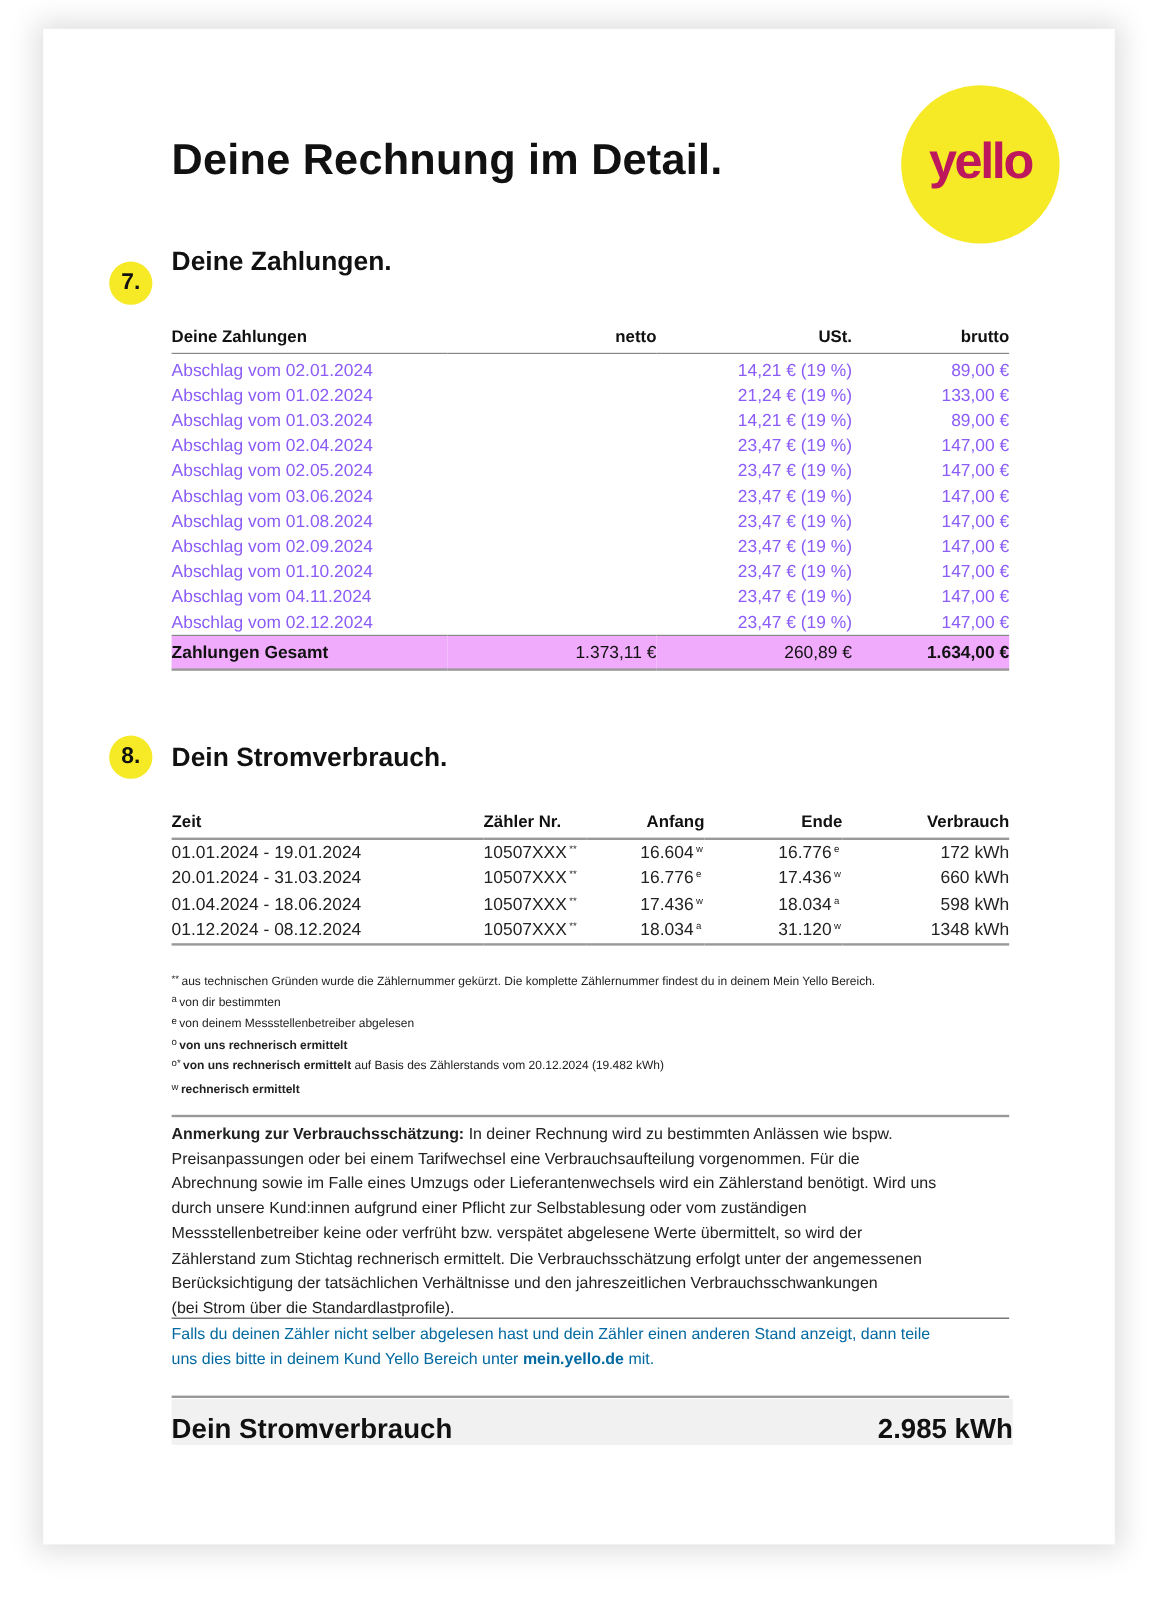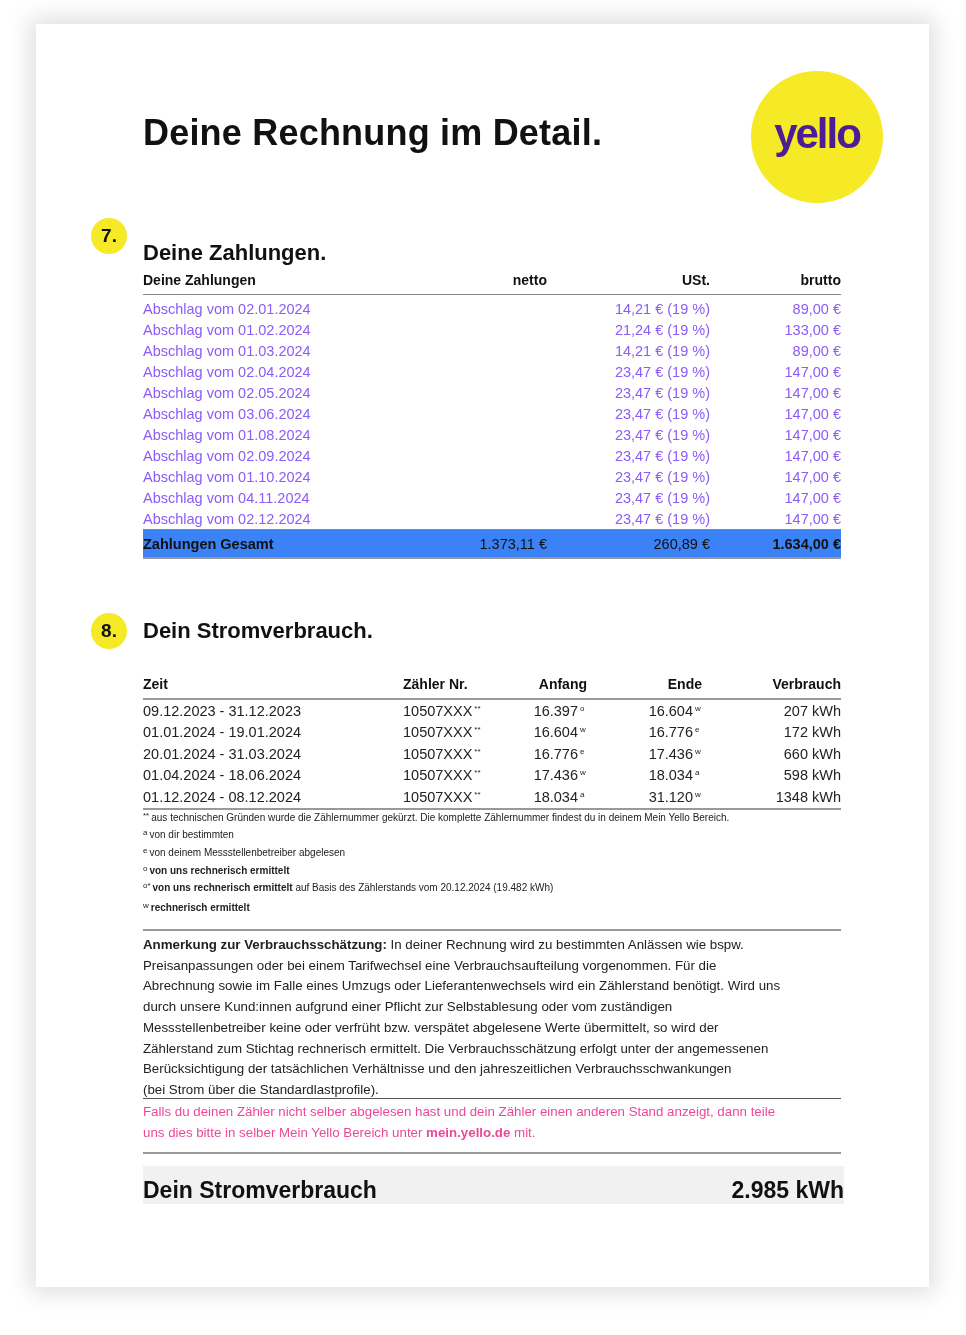--- a/index.html
+++ b/index.html
@@ -10,67 +10,67 @@
   .page {
     position: absolute; left: 36px; top: 24px; width: 893px; height: 1263px; background: #fff;
     box-shadow: 0 0 22px 6px rgba(0,0,0,0.13);
   }
   .abs { position: absolute; }
   .title { left: 107px; top: 88px; font-size: 36px; font-weight: bold; letter-spacing: 0.2px; white-space: nowrap; }
   .logo {
     left: 715px; top: 47px; width: 132px; height: 132px; border-radius: 50%; background: #f6e926;
     display: flex; align-items: center; justify-content: center;
   }
-  .logo span { font-size: 42px; font-weight: bold; letter-spacing: -2px; color: #4c1d95; margin-top: -6px; }
+  .logo span { font-size: 42px; font-weight: bold; letter-spacing: -2px; color: #be185d; margin-top: -6px; }
   .badge {
     width: 36px; height: 36px; border-radius: 50%; background: #f6e926; display: flex; align-items: center;
     justify-content: center; font-size: 19px; font-weight: bold; color: #111;
   }
   .h2 { font-size: 22px; font-weight: bold; white-space: nowrap; }
   table { border-collapse: collapse; position: absolute; table-layout: fixed; }
   td, th { padding: 0; white-space: nowrap; }
   .pay { left: 107px; top: 248px; width: 698px; font-size: 14.5px; }
   .pay th { font-weight: bold; font-size: 14px; height: 22px; vertical-align: top; border-bottom: 1.5px solid #888; }
   .pay td { height: 21px; color: #8b5cf6; }
   .pay .first td { padding-top: 3px; }
-  .pay tr.total td { background: #3b82f6; height: 27px; border-top: 1.5px solid #888; border-bottom: 2px solid #999; color: #111; }
+  .pay tr.total td { background: #f0abfc; height: 27px; border-top: 1.5px solid #888; border-bottom: 2px solid #999; color: #111; }
   .r { text-align: right; }
   .l { text-align: left; }
   .b { font-weight: bold; }
   .cons { left: 107px; top: 652px; width: 698px; font-size: 14.5px; }
   .cons th { font-weight: bold; font-size: 14px; height: 22px; vertical-align: top; border-bottom: 2px solid #999; }
   .cons td { height: 21.5px; color: #222; }
   .cons tr:last-child td { border-bottom: 2px solid #999; }
   .sup { font-size: 8px; vertical-align: 5px; margin-left: 2px; display: inline-block; width: 7px; text-align: left; }
   .foot { left: 107px; font-size: 10px; color: #222; white-space: nowrap; }
   .note {
     left: 107px; top: 905px; width: 698px; font-size: 13.3px; line-height: 20.7px; color: #222;
     border-top: 2px solid #999; padding-top: 4px;
   }
   .note2 {
-    left: 107px; top: 1074px; width: 698px; font-size: 13.3px; line-height: 21px; color: #ec4899;
-    border-top: 1.5px solid #555; border-bottom: 2px solid #999; padding: 2px 0 9px 0;
+    left: 107px; top: 1074px; width: 698px; font-size: 13.3px; line-height: 21px; color: #0369a1;
+    border-top: 1.5px solid #555; border-bottom: 2px solid #999; padding: 2px 0 20px 0;
   }
   .sumrow {
     left: 107px; top: 1142px; width: 701px; height: 38px; background: #f1f1f1; display: flex;
     justify-content: space-between; align-items: flex-end; font-size: 23px; font-weight: bold;
   }
 </style>
 </head>
 <body>
 
 <div class="page">
 
   <div class="abs title">Deine Rechnung im Detail.</div>
   <div class="abs logo">
     <span>yello</span>
   </div>
 
   <div class="abs badge" style="left:55px; top:194px;">7.</div>
-  <div class="abs h2" style="left:107px; top:216px;text-align:center;">Deine Zahlungen.</div>
+  <div class="abs h2" style="left:107px; top:181px;text-align:center;">Deine Zahlungen.</div>
 
   <table class="pay">
     <colgroup>
         <col style="width:230px">
         <col style="width:174px">
         <col style="width:163px">
         <col style="width:131px">
       </colgroup>
     <thead>
       <tr>
@@ -171,27 +171,20 @@
       <tr>
         <th class="l">Zeit</th>
         <th class="l">Zähler Nr.</th>
         <th class="r">Anfang</th>
         <th class="r">Ende</th>
         <th class="r">Verbrauch</th>
       </tr>
     </thead>
     <tbody id="cons-body">
         <tr>
-          <td class="l"><span>09.12.2023 - 31.12.2023</span></td>
-          <td class="l"><span>10507XXX</span><span class="sup">**</span></td>
-          <td class="r"><span>16.397</span><span class="sup">o</span></td>
-          <td class="r"><span>16.604</span><span class="sup">w</span></td>
-          <td class="r"><span>207 kWh</span></td>
-        </tr>
-        <tr>
           <td class="l"><span>01.01.2024 - 19.01.2024</span></td>
           <td class="l"><span>10507XXX</span><span class="sup">**</span></td>
           <td class="r"><span>16.604</span><span class="sup">w</span></td>
           <td class="r"><span>16.776</span><span class="sup">e</span></td>
           <td class="r"><span>172 kWh</span></td>
         </tr>
         <tr>
           <td class="l"><span>20.01.2024 - 31.03.2024</span></td>
           <td class="l"><span>10507XXX</span><span class="sup">**</span></td>
           <td class="r"><span>16.776</span><span class="sup">e</span></td>
@@ -224,21 +217,21 @@
       <div class="abs foot" style="top: 877px;"><span style="font-size: 8px; vertical-align: 3px; margin-right: 2px;">w</span><span class="b">rechnerisch ermittelt</span><span></span></div>
     </div>
 
   <div class="abs note">
     <span class="b">Anmerkung zur Verbrauchsschätzung:</span><span id="note-lines"><span> In deiner Rechnung wird zu bestimmten Anlässen wie bspw.</span><br><span>Preisanpassungen oder bei einem Tarifwechsel eine Verbrauchsaufteilung vorgenommen. Für die</span><br><span>Abrechnung sowie im Falle eines Umzugs oder Lieferantenwechsels wird ein Zählerstand benötigt. Wird uns</span><br><span>durch unsere Kund:innen aufgrund einer Pflicht zur Selbstablesung oder vom zuständigen</span><br><span>Messstellenbetreiber keine oder verfrüht bzw. verspätet abgelesene Werte übermittelt, so wird der</span><br><span>Zählerstand zum Stichtag rechnerisch ermittelt. Die Verbrauchsschätzung erfolgt unter der angemessenen</span><br><span>Berücksichtigung der tatsächlichen Verhältnisse und den jahreszeitlichen Verbrauchsschwankungen</span><br><span>(bei Strom über die Standardlastprofile).</span></span>
   </div>
 
   <div class="abs note2">
     <div>Falls du deinen Zähler nicht selber abgelesen hast und dein Zähler einen anderen Stand anzeigt, dann teile</div>
     <div>
-      <span>uns dies bitte in selber Mein Yello Bereich unter </span>
+      <span>uns dies bitte in deinem Kund Yello Bereich unter </span>
       <span class="b">mein.yello.de</span>
       <span> mit.</span>
     </div>
   </div>
 
   <div class="abs sumrow">
     <span>Dein Stromverbrauch</span>
     <span>2.985 kWh</span>
   </div>
 </div>

